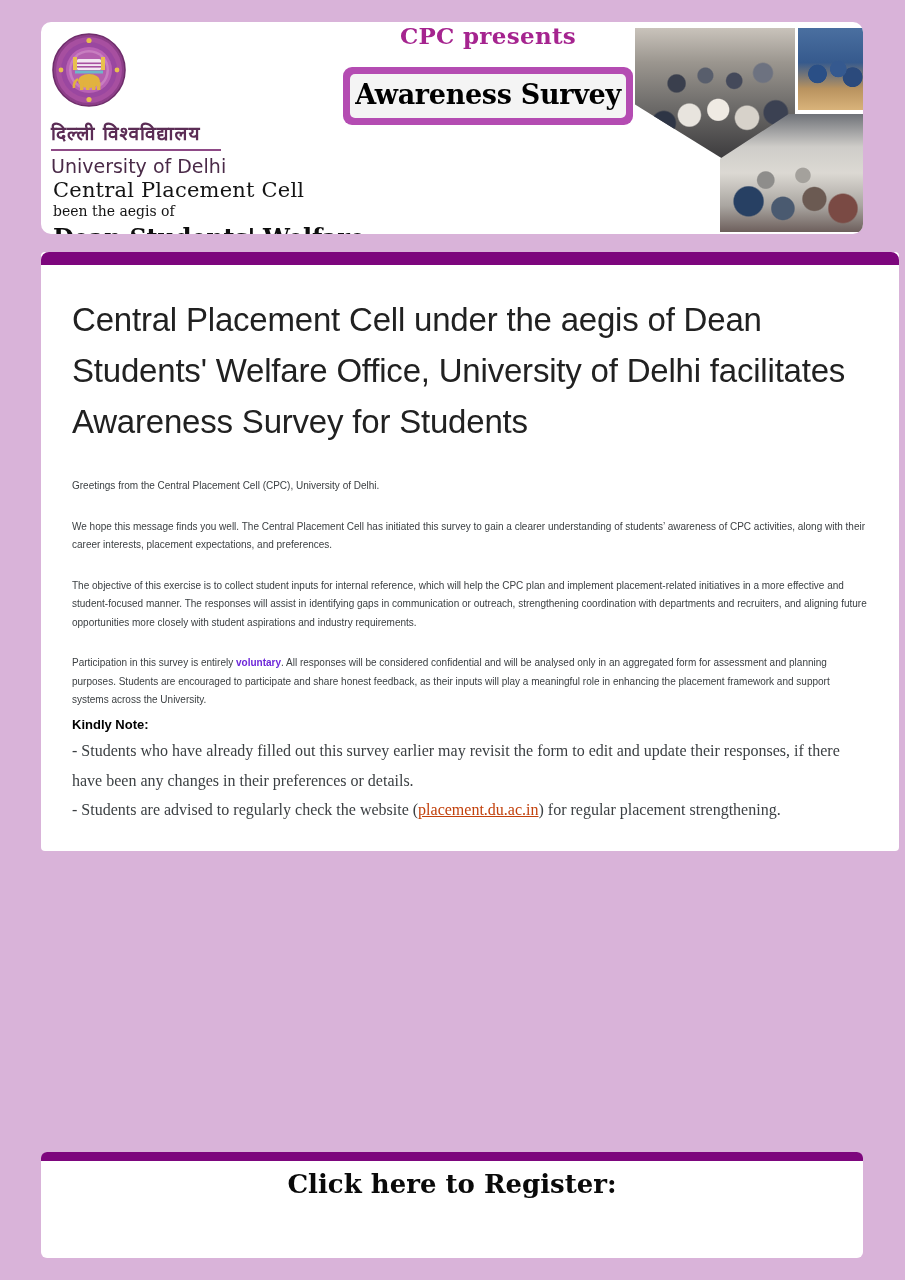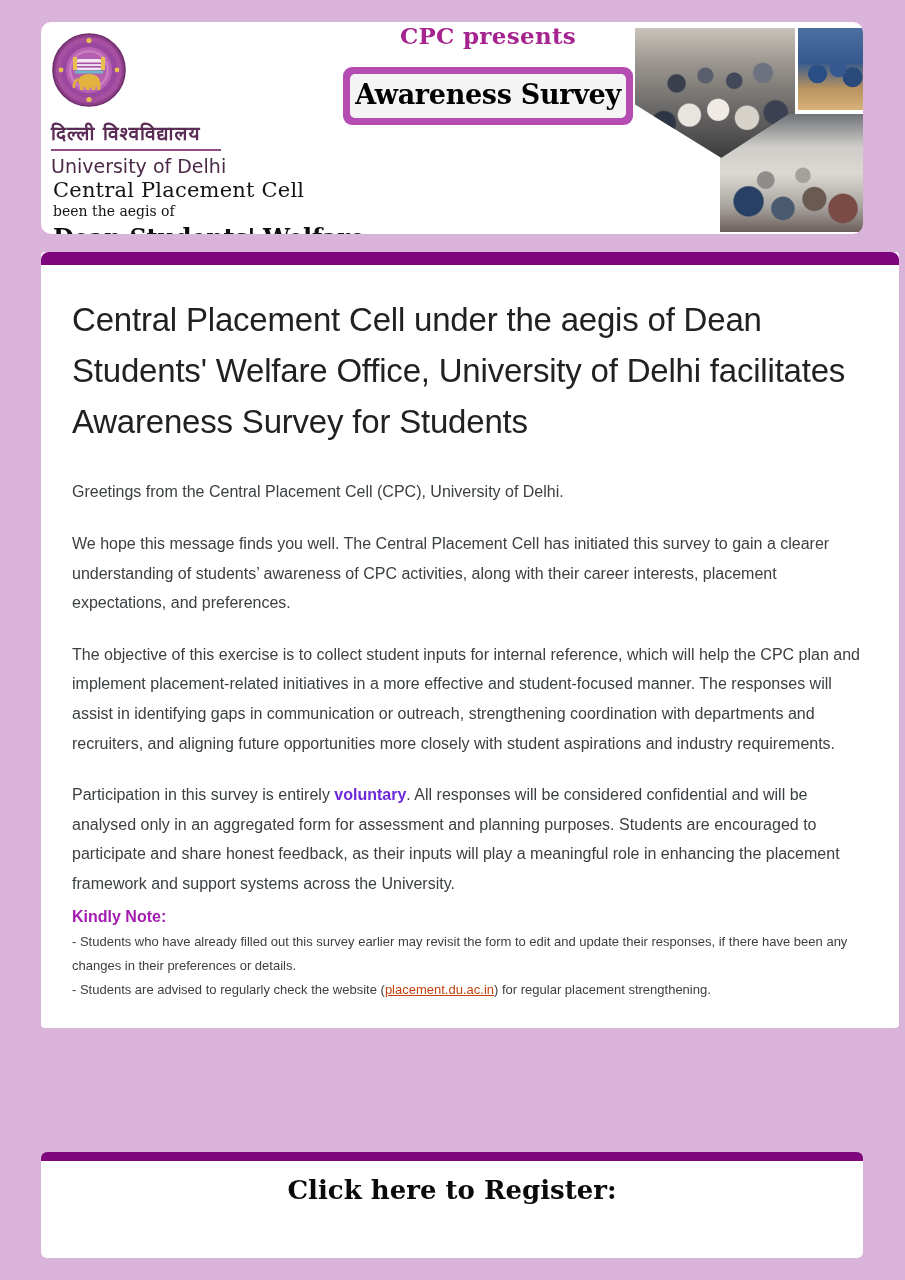--- a/index.html
+++ b/index.html
@@ -233,42 +233,42 @@
     font-size: 33px;
     font-weight: 400;
     color: #212121;
     line-height: 1.54;
     letter-spacing: -0.2px;
     margin-bottom: 30px;
   }
 
   .body-text {
     font-family: "Liberation Sans", sans-serif;
-    font-size: 16px;
+    font-size: 10px;
     color: #3c4043;
     line-height: 1.85;
     margin-bottom: 22px;
   }
 
   .body-text.tight { margin-bottom: 0; }
 
   .body-text b { font-weight: 700; color: #6d28d9; }
 
   .note-label {
     font-family: "Liberation Sans", sans-serif;
-    font-size: 16px;
-    font-weight: 700;
-    color: #a21caf;
+    font-size: 13px;
+    font-weight: 700;
+    color: #000000;
     line-height: 1.7;
     margin-top: 4px;
   }
 
   .note-line {
-    font-family: Liberation Sans, sans-serif;
-    font-size: 13px;
+    font-family: Liberation Serif, serif;
+    font-size: 16px;
     color: #3c4043;
     line-height: 1.85;
   }
 
   .inline-link {
     color: #c2410c;
     text-decoration: underline;
   }
 
   
@@ -282,21 +282,21 @@
     border-radius: 6px;
     overflow: hidden;
   }
 
   .footer-topbar {
     height: 9px;
     background: #7d067d;
   }
 
   .footer-inner {
-    padding: 13px 10px 0 10px;
+    padding: 7px 10px 0 10px;
     text-align: center;
   }
 
   .register-label {
     font-family: "DejaVu Serif", serif;
     font-size: 26px;
     font-weight: 700;
     color: #0a0a0a;
     letter-spacing: 0px;
     line-height: 1.25;

